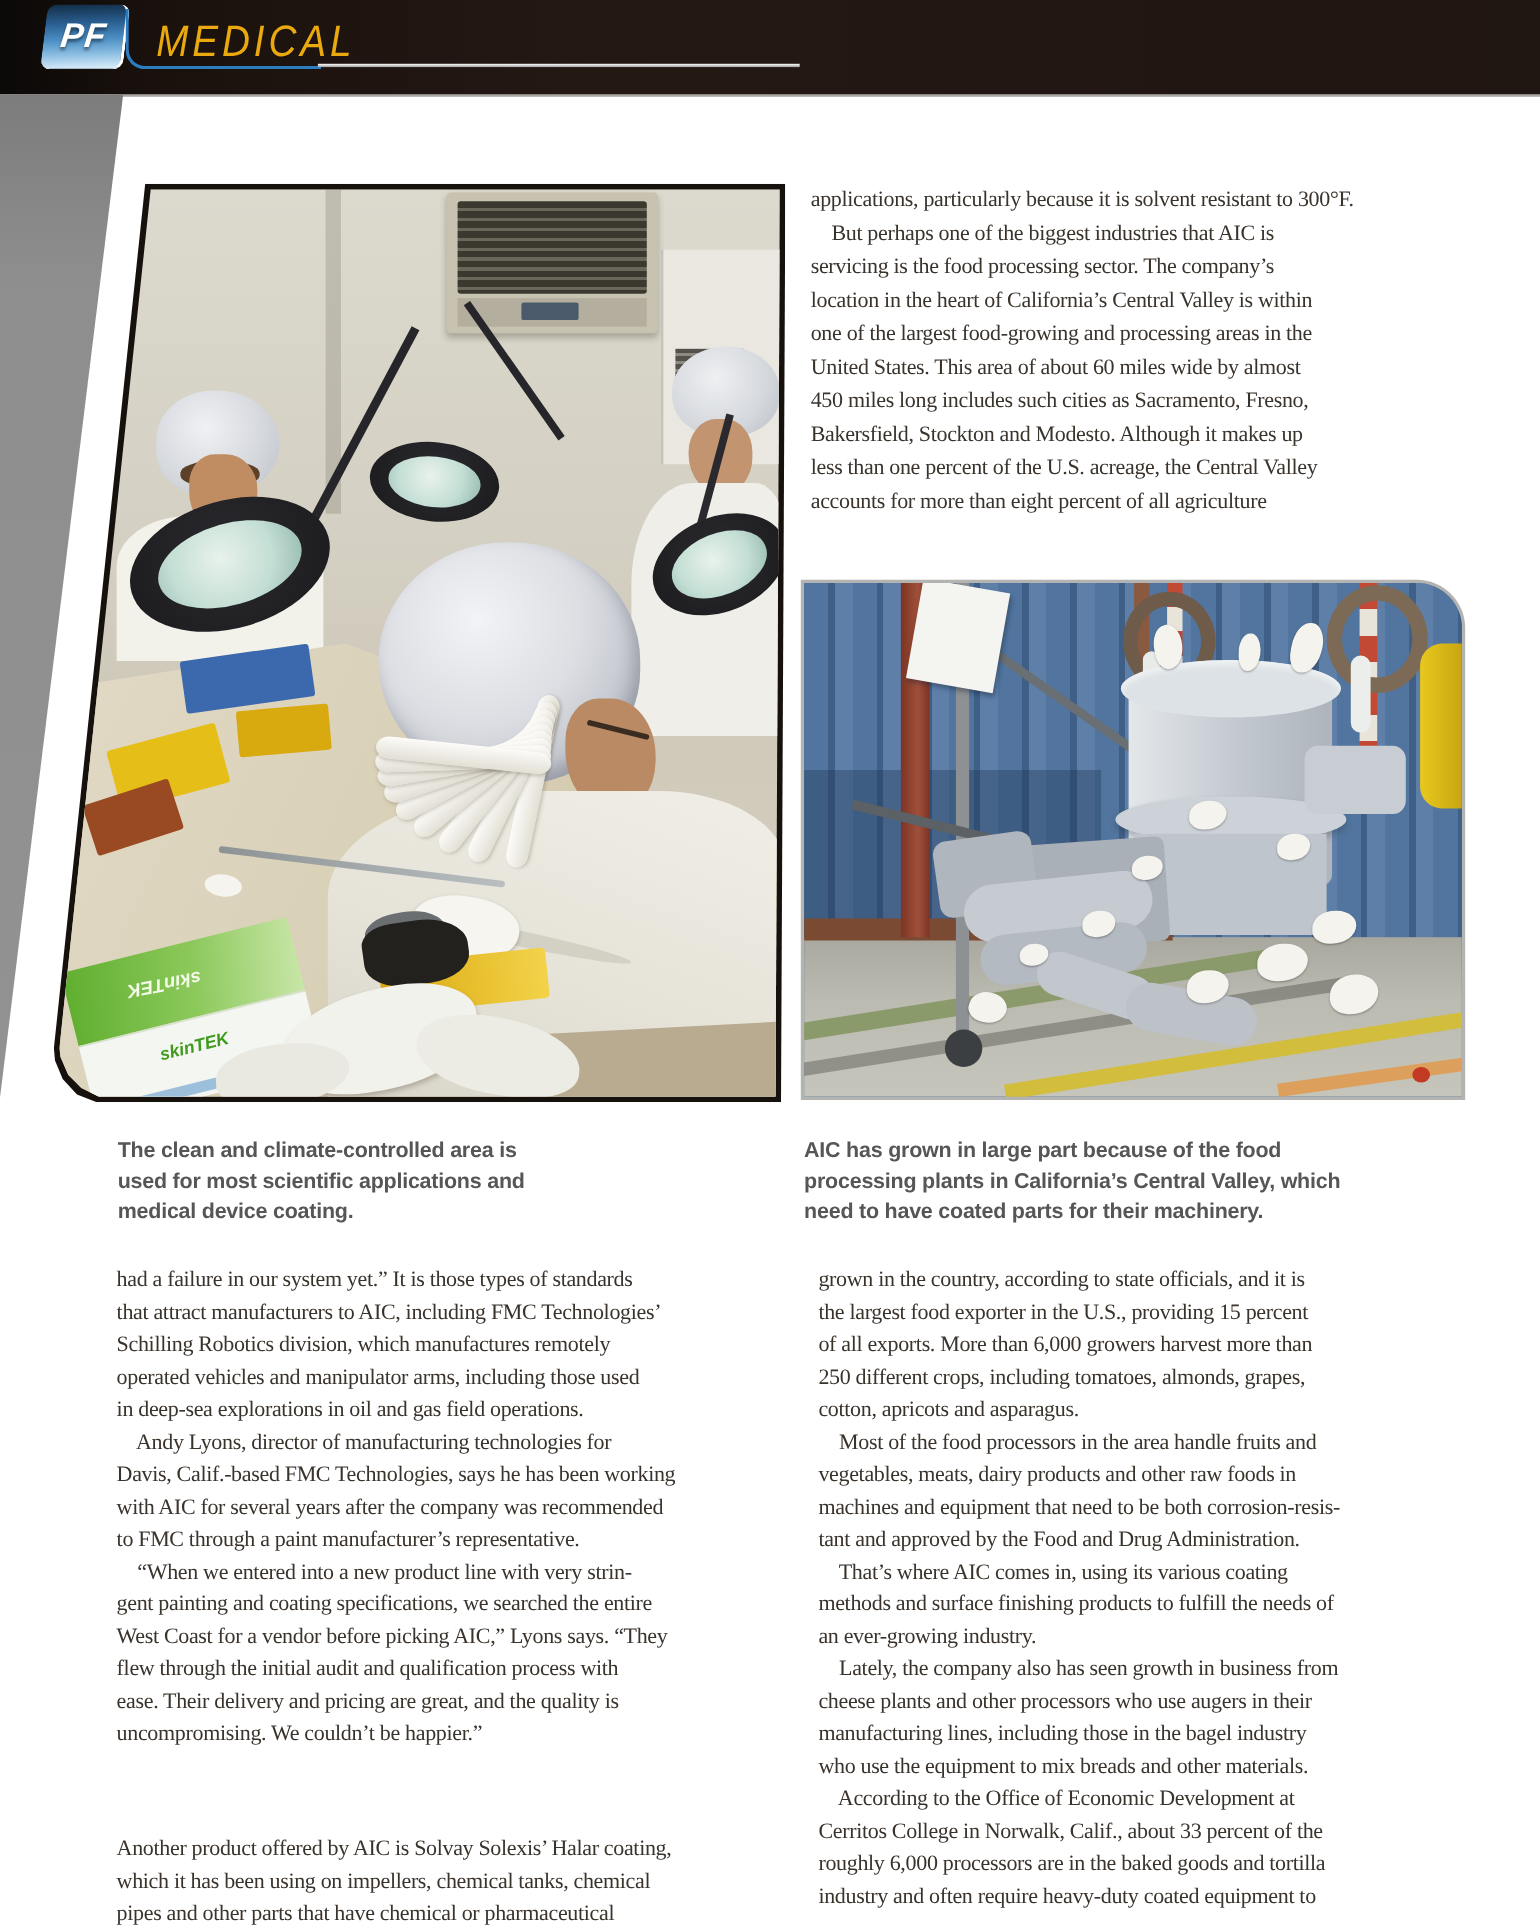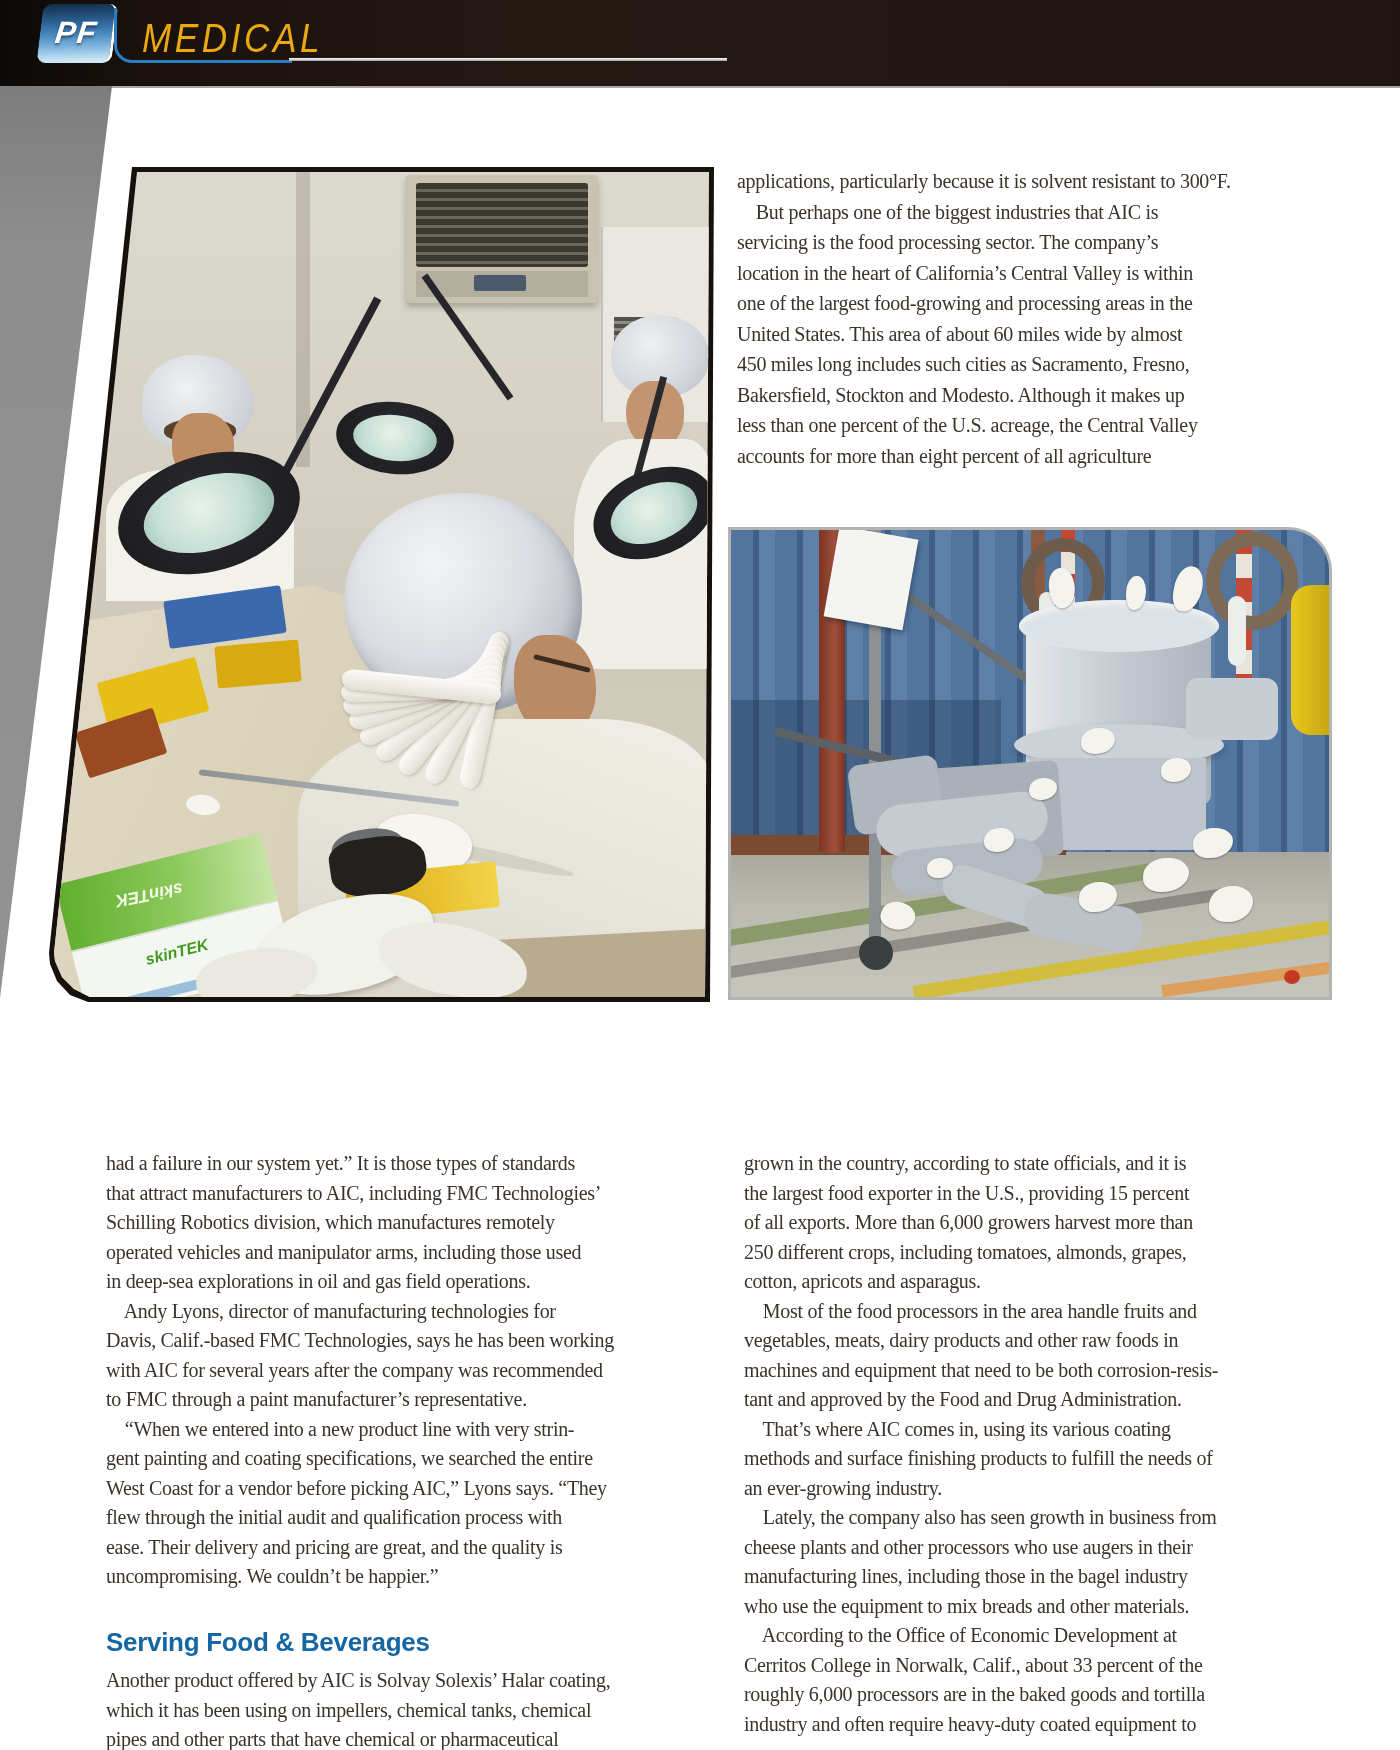--- a/index.html
+++ b/index.html
@@ -219,37 +219,42 @@
     But perhaps one of the biggest industries that AIC is
 servicing is the food processing sector. The company’s
 location in the heart of California’s Central Valley is within
 one of the largest food-growing and processing areas in the
 United States. This area of about 60 miles wide by almost
 450 miles long includes such cities as Sacramento, Fresno,
 Bakersfield, Stockton and Modesto. Although it makes up
 less than one percent of the U.S. acreage, the Central Valley
 accounts for more than eight percent of all agriculture</div>
 
+  <div class="abs caption" style="left:107px;top:1033px;">The clean and climate-controlled area is
+used for most scientific applications and
+medical device coating.</div>
+  <div class="abs caption" style="left:731px;top:1033px;">AIC has grown in large part because of the food
+processing plants in California’s Central Valley, which
+need to have coated parts for their machinery.</div>
 
   <div class="abs serif" style="left:106px;top:1149px;">had a failure in our system yet.” It is those types of standards
 that attract manufacturers to AIC, including FMC Technologies’
 Schilling Robotics division, which manufactures remotely
 operated vehicles and manipulator arms, including those used
 in deep-sea explorations in oil and gas field operations.
     Andy Lyons, director of manufacturing technologies for
 Davis, Calif.-based FMC Technologies, says he has been working
 with AIC for several years after the company was recommended
 to FMC through a paint manufacturer’s representative.
     “When we entered into a new product line with very strin-
 gent painting and coating specifications, we searched the entire
 West Coast for a vendor before picking AIC,” Lyons says. “They
 flew through the initial audit and qualification process with
 ease. Their delivery and pricing are great, and the quality is
 uncompromising. We couldn’t be happier.”</div>
-  <div class="abs subhead" style="left:106px;top:1627px;">Serving Food &amp; Beverages</div>
   <div class="abs serif" style="left:106px;top:1666px;">Another product offered by AIC is Solvay Solexis’ Halar coating,
 which it has been using on impellers, chemical tanks, chemical
 pipes and other parts that have chemical or pharmaceutical</div>
 
   <div class="abs serif" style="left:744px;top:1149px;">grown in the country, according to state officials, and it is
 the largest food exporter in the U.S., providing 15 percent
 of all exports. More than 6,000 growers harvest more than
 250 different crops, including tomatoes, almonds, grapes,
 cotton, apricots and asparagus.
     Most of the food processors in the area handle fruits and

